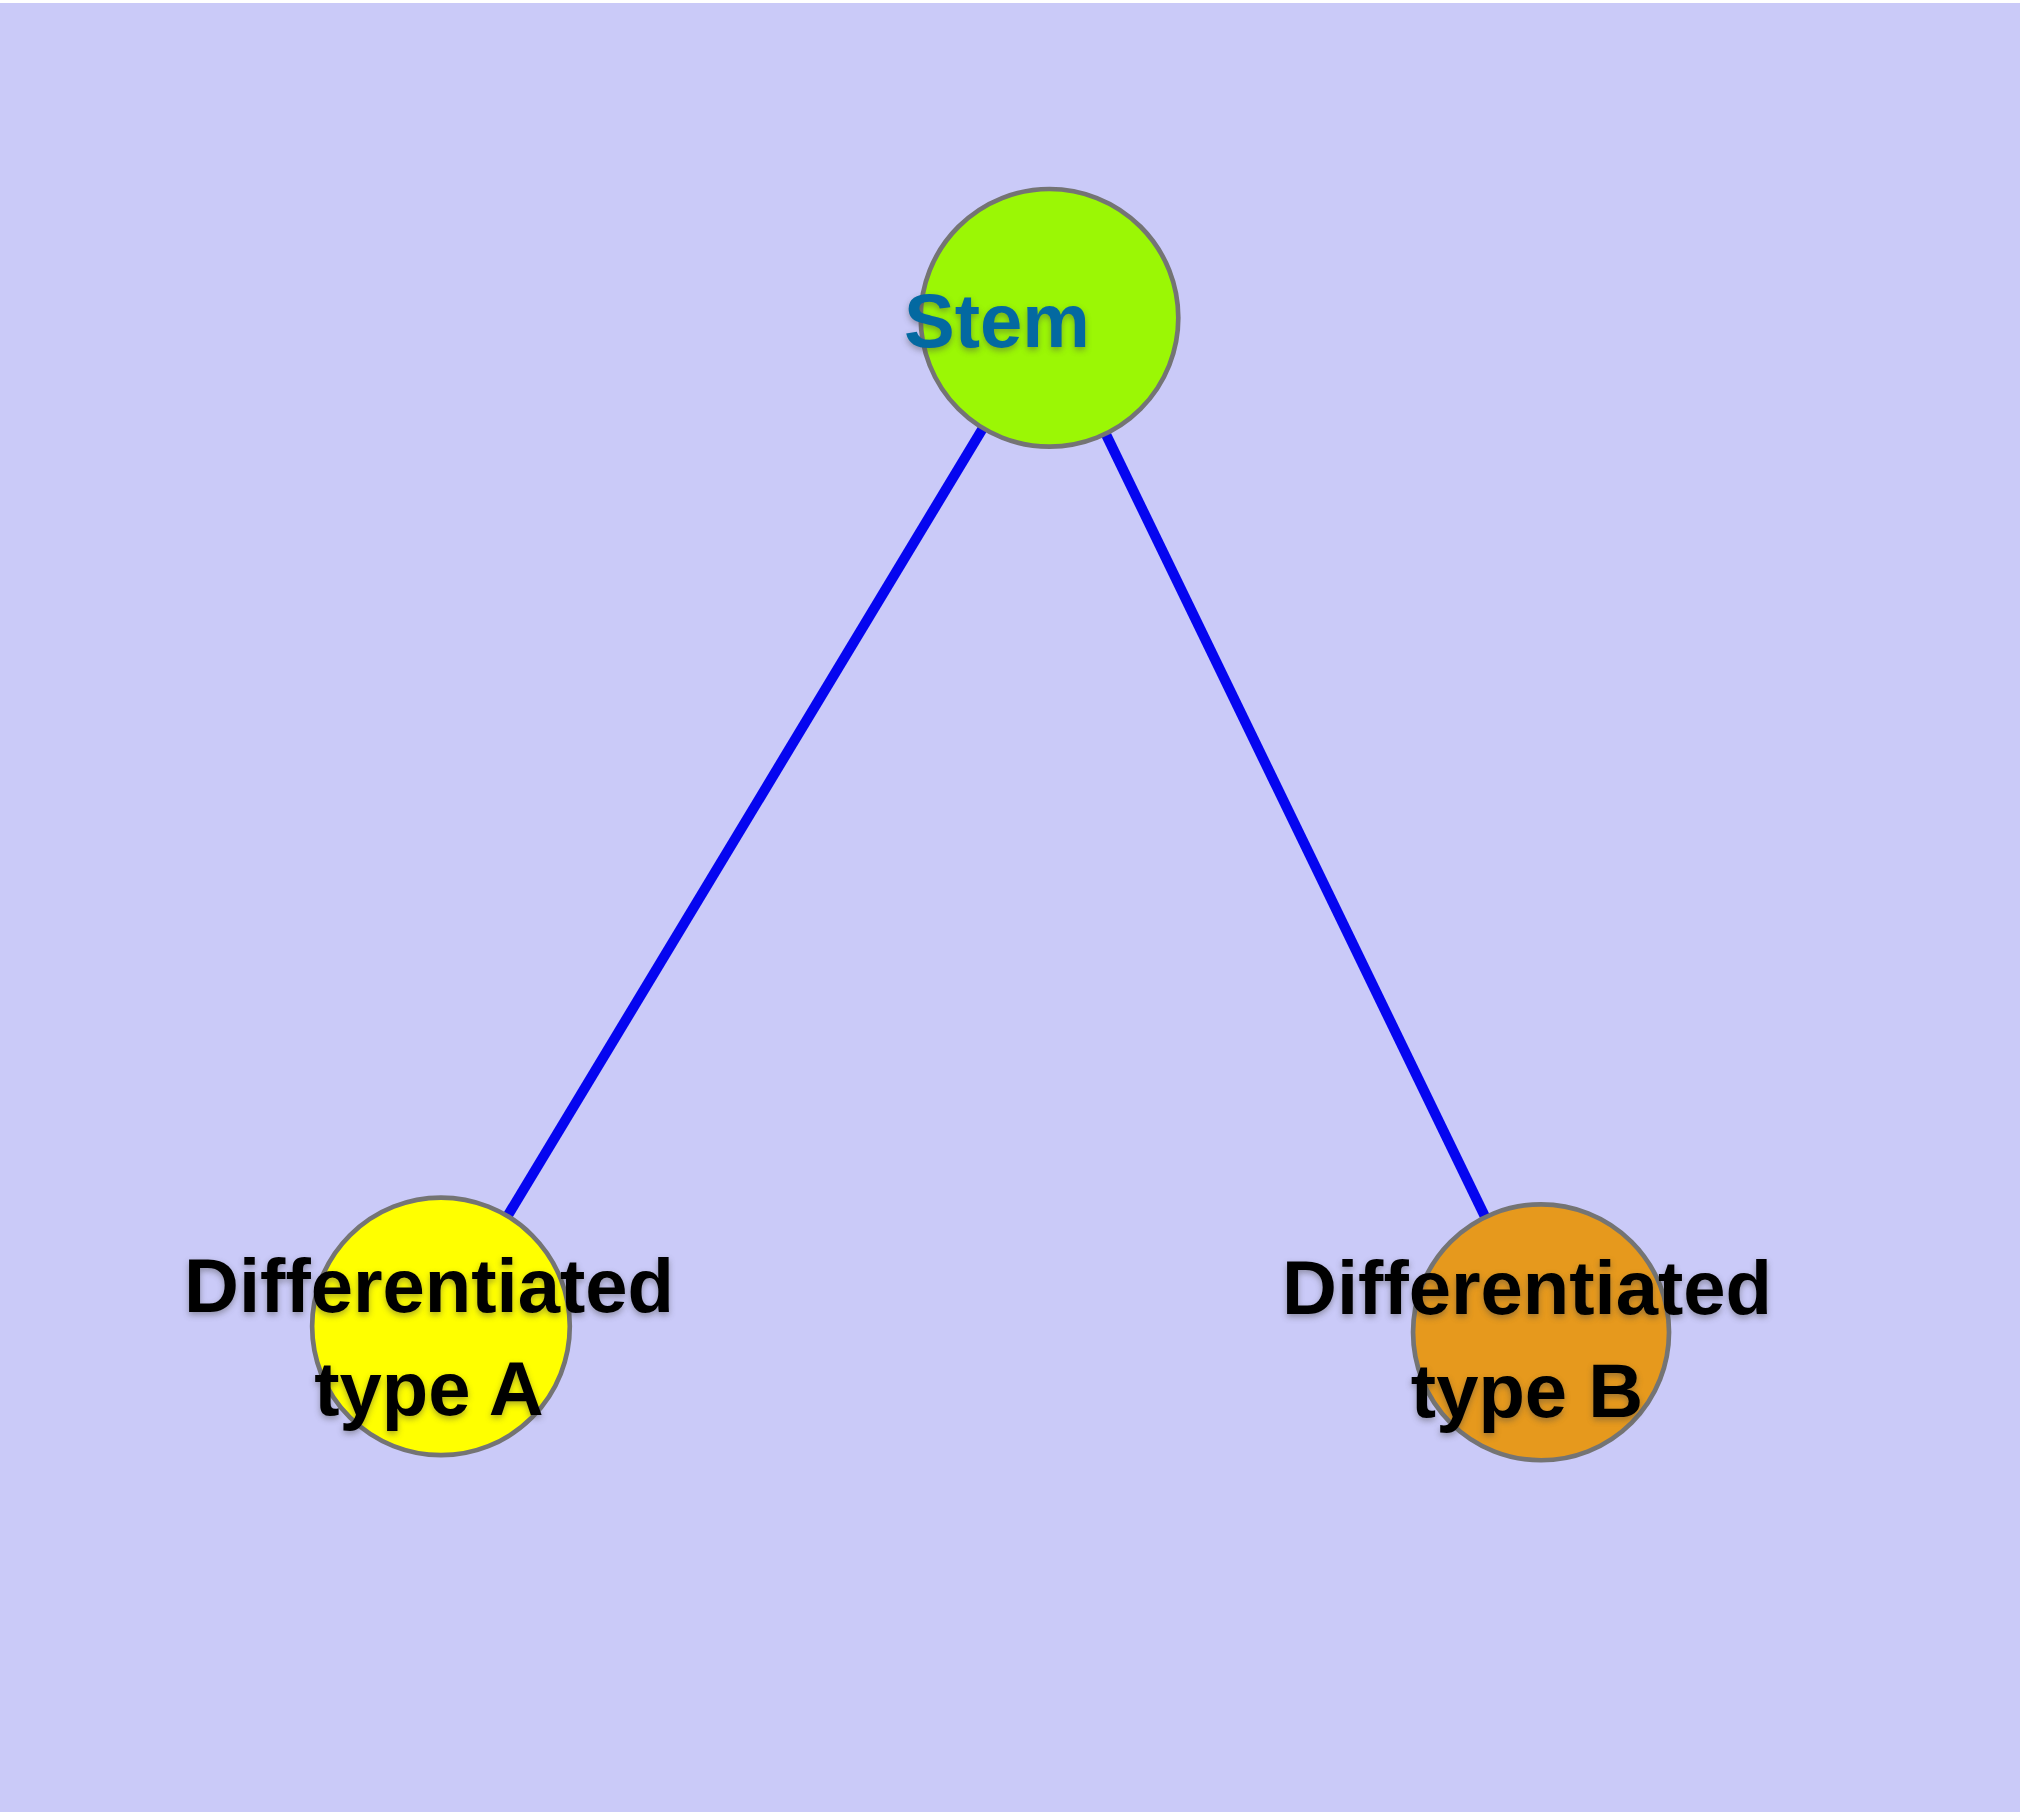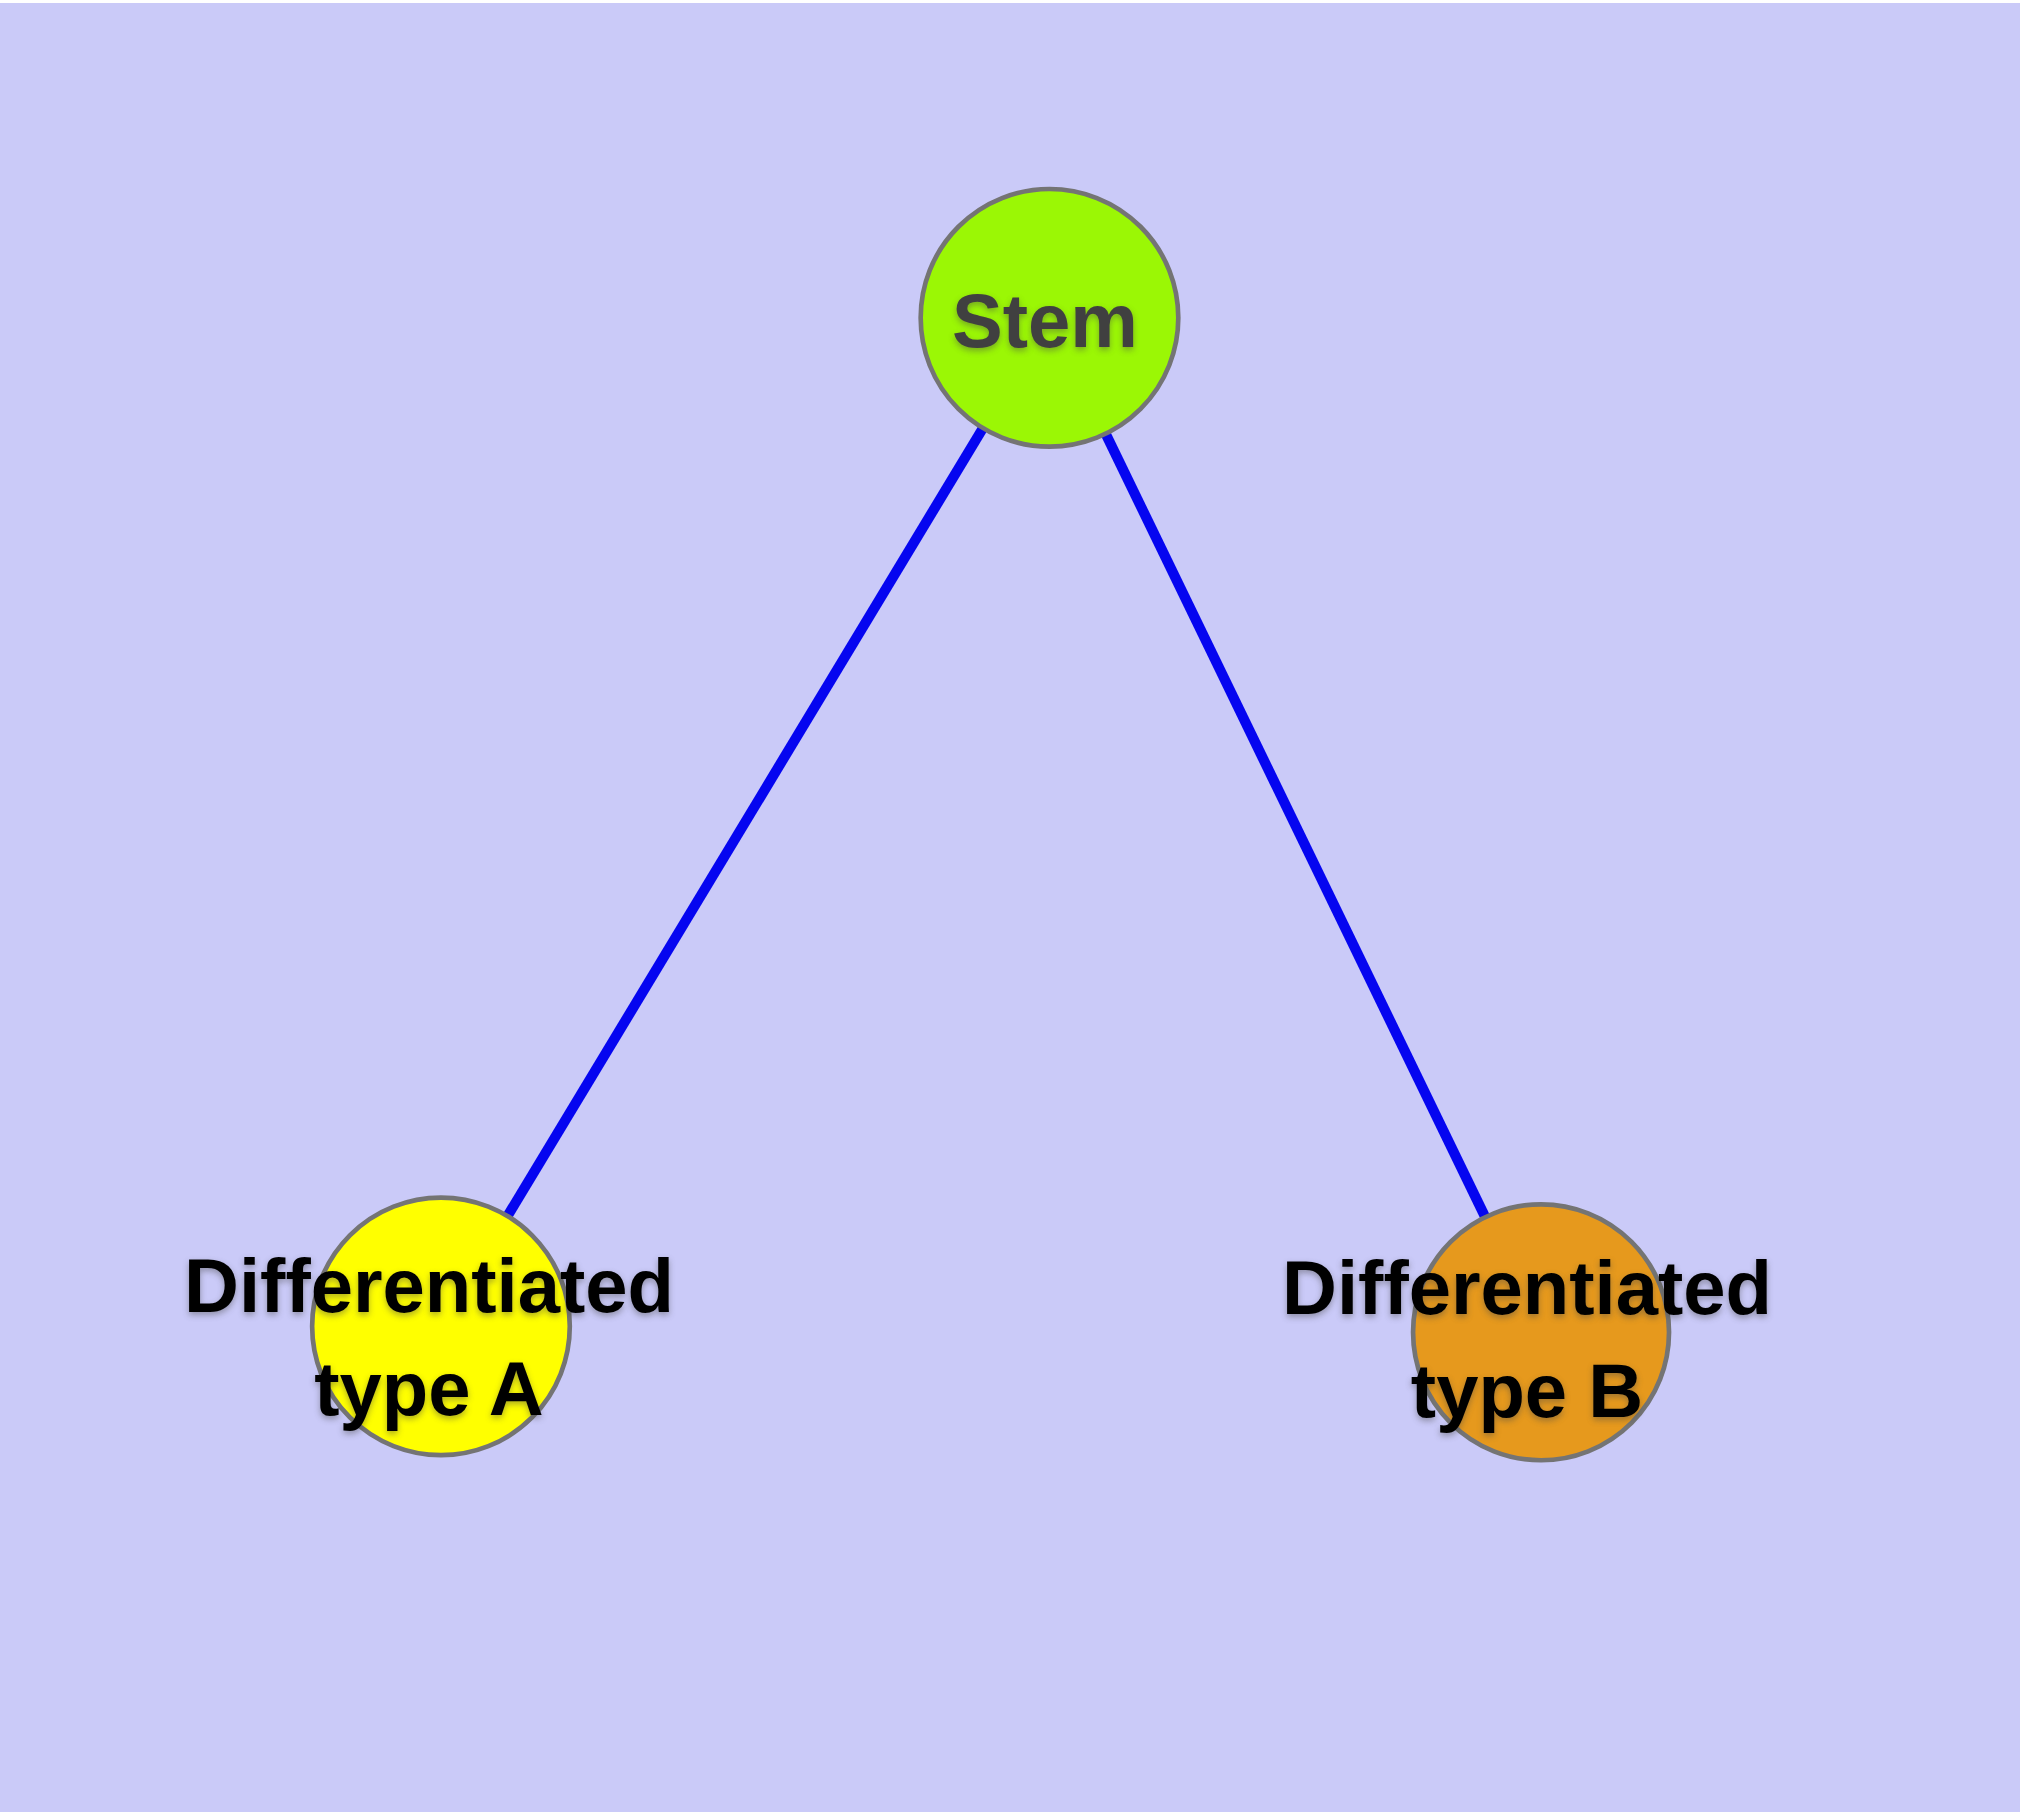--- a/index.html
+++ b/index.html
@@ -59,21 +59,21 @@
 
     <line x1="1238" y1="375" x2="1818" y2="1572" stroke="#0505f0" stroke-width="12"></line>
 
     <circle cx="1238" cy="375" r="152" fill="#9bf705" stroke="#747474"></circle>
 
     <circle cx="520" cy="1565" r="152" fill="#ffff00" stroke="#747474"></circle>
 
     <circle cx="1818" cy="1572" r="151" fill="#e6991d" stroke="#747474"></circle>
   </svg>
 
-  <div class="node-label" style="left: 1045px; top: 320px; color: #404040;">Stem</div>
+  <div class="node-label" style="left: 997px; top: 320px; color: #0369a1;">Stem</div>
 
   <div class="node-label" style="left: 429px; top: 1337px; color: rgb(0, 0, 0);">Differentiated
 type A</div>
 
   <div class="node-label" style="left: 1527px; top: 1339px; color: rgb(0, 0, 0);">Differentiated
 type B</div>
 
 </div>
 
 

